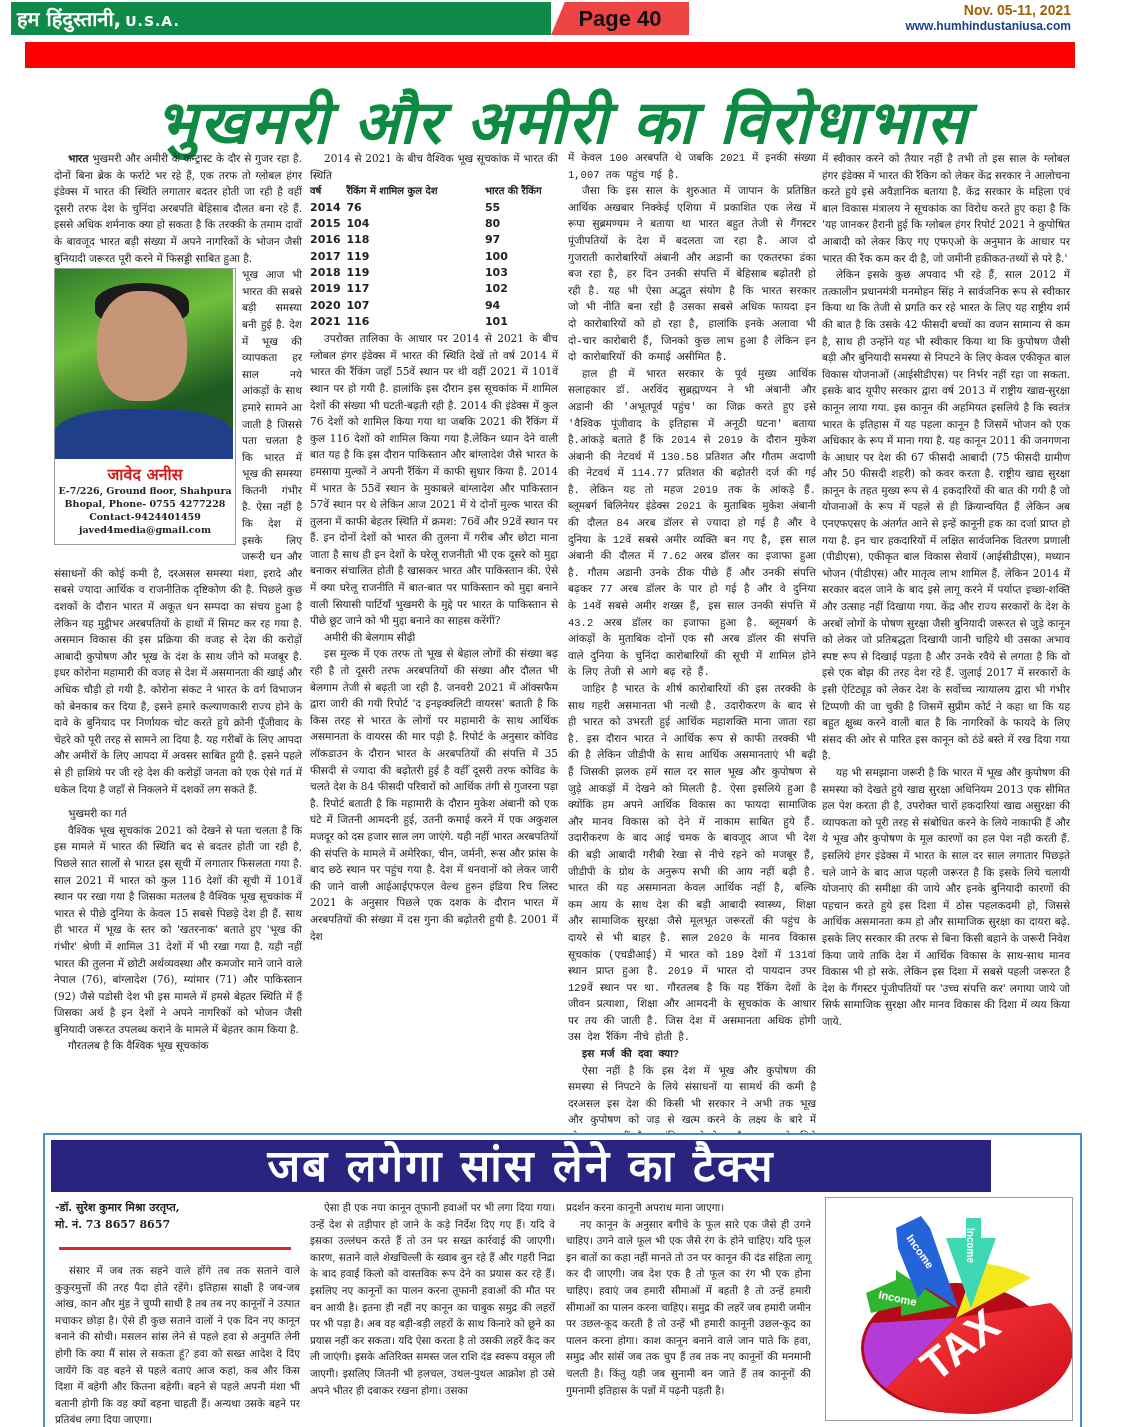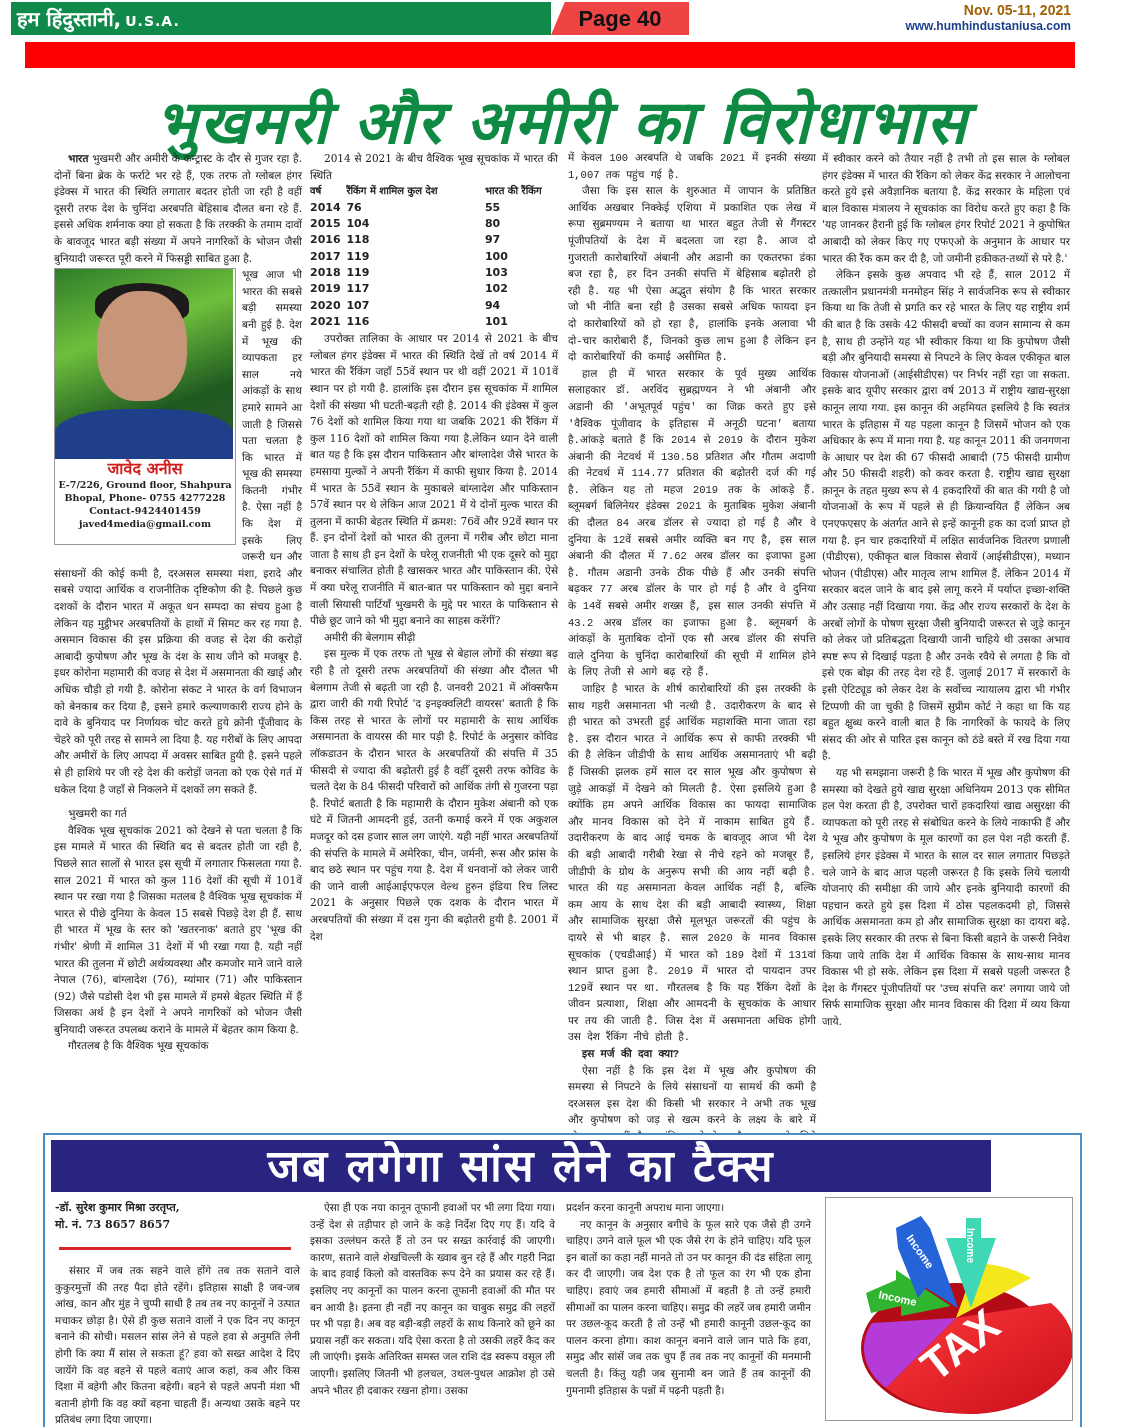--- a/index.html
+++ b/index.html
@@ -45,21 +45,21 @@
                 background: #fff; position: relative; }
   .author-photo { width: 178px; height: 190px; position: relative; overflow: hidden;
                   background: linear-gradient(160deg, #2f7d2a 0%, #6fbf3c 35%, #1e5a20 70%, #2c5c2b 100%); }
   .author-photo .head { position: absolute; left: 42px; top: 22px; width: 90px; height: 110px; border-radius: 45% 45% 42% 42%;
                         background: #c79577; }
   .author-photo .hair { position: absolute; left: 40px; top: 14px; width: 94px; height: 40px; border-radius: 50% 50% 30% 30%;
                         background: #1c1a1a; }
   .author-photo .shirt { position: absolute; left: 0; top: 140px; width: 178px; height: 60px; border-radius: 40% 40% 0 0;
                          background: #1f3f8a; }
   .author-name { text-align: center; color: #d21d1d; font-family: "DejaVu Sans", sans-serif; font-size: 16px;
-                 font-weight: bold; margin-top: 2px; }
+                 font-weight: bold; margin-top: 8px; }
   .author-line { text-align: center; font-weight: bold; font-size: 9.5px; line-height: 13px; }
 
   .rank-table { width: 100%; border-collapse: collapse; font-family: "DejaVu Sans", sans-serif; font-size: 11px; margin: 0; }
   .rank-table th { text-align: left; font-weight: bold; font-size: 10px; padding: 0; }
   .rank-table td { padding: 0; line-height: 16.3px; font-weight: bold; color: #222; }
   .rank-table td.r3, .rank-table th.r3 { padding-left: 30px; }
 
   
   .bottom-frame { position: absolute; left: 43px; top: 1133px; width: 1035px; height: 292px;
                   border: 2px solid #4a90c8; background: #fff; }

